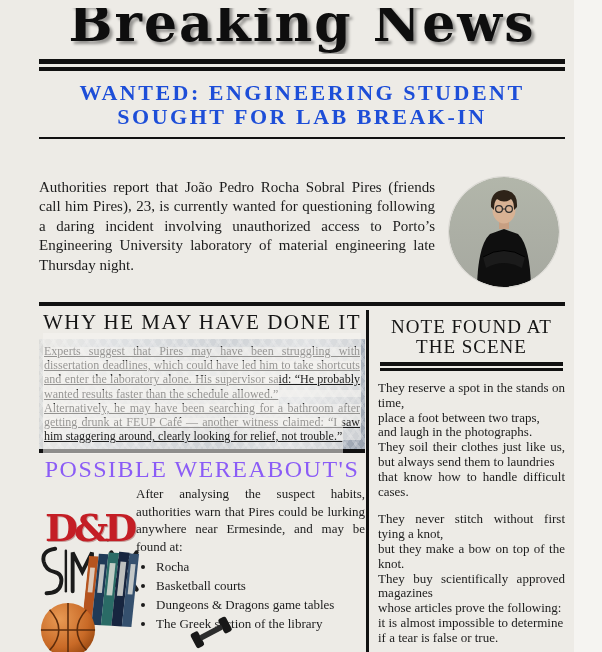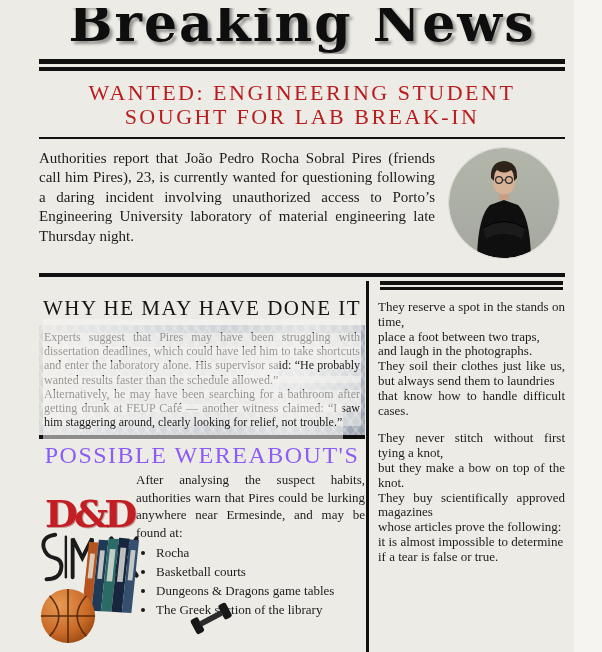--- a/index.html
+++ b/index.html
@@ -14,50 +14,50 @@
   
   .masthead{height:46px;overflow:hidden;text-align:center;margin-top:8px;}
   .masthead h1{
     margin:-16px 0 0;font-family:"DejaVu Serif", serif;font-weight:bold;
     font-size:52px;letter-spacing:2px;color:#0e0e0e;
     text-shadow:3px 3px 3px rgba(0,0,0,0.38);
     white-space:nowrap;
   }
   .rule-double{border-top:5px solid #111;border-bottom:4px solid #111;height:3px;margin-top:5px;}
   .headline{margin:10px 0 8px;text-align:center;font-size:22px;line-height:24px;
-    letter-spacing:2.5px;font-weight:400;color:#b91c1c;}
+    letter-spacing:2.5px;font-weight:700;color:#1d4ed8;}
   .rule-single{border-top:2px solid #111;}
 
   
-  .intro{padding:8px 0 8px;height:118px;overflow:hidden;}
+  .intro{padding:8px 0 8px;height:118px;overflow:hidden;margin-top:29px;}
   .portrait{float:right;width:110px;height:110px;border-radius:50%;overflow:hidden;
     margin:1px 6px 0 14px;box-shadow:0 0 0 1px rgba(0,0,0,0.08);}
   .intro p{margin:0;font-size:15px;line-height:19.4px;text-align:justify;padding-top:2px;}
 
   .rule-thick{border-top:4px solid #111;}
 
   
   .columns{display:flex;height:394px;overflow:hidden;margin-top:4px;}
   .col-left{width:326px;flex:none;}
   .v-divider{width:3px;background:#111;flex:none;margin-left:1px;}
   .col-right{flex:1;padding-left:9px;overflow:hidden;}
 
   
-  .why-head{margin:15px 0 4px;text-align:center;font-size:21px;letter-spacing:1.5px;
+  .why-head{margin:0 0 4px;text-align:center;font-size:21px;letter-spacing:1.5px;
     white-space:nowrap;font-weight:500;color:#151515;}
   .why-box{
     padding:5px 4px 6px;
     background:
       radial-gradient(ellipse at 68% 42%, rgba(255,255,255,0.45), transparent 48%),
       repeating-linear-gradient(55deg, rgba(255,255,255,0.22) 0 3px, transparent 3px 9px),
       repeating-linear-gradient(-55deg, rgba(255,255,255,0.18) 0 3px, transparent 3px 9px),
       linear-gradient(100deg,#dbdbd8 0%,#c3cad3 22%,#a0aab7 55%,#c6ccd4 78%,#97a0ad 100%);
   }
   .why-box p{margin:0;font-size:12px;line-height:14.2px;text-align:justify;}
-  .hl{background:rgba(245,244,241,0.55);box-decoration-break:clone;-webkit-box-decoration-break:clone;padding:11px 1px;}
+  .hl{background:rgba(245,244,241,0.55);box-decoration-break:clone;-webkit-box-decoration-break:clone;padding:11px 1px;text-decoration:underline;}
   .rule-thick.below-why{margin-top:0;}
 
   
   .wa-head{margin:3px 0 2px;text-align:center;font-size:24px;letter-spacing:1.5px;
     white-space:nowrap;font-weight:500;color:#8b5cf6;}
   .wa-body{position:relative;height:164px;}
   .wa-text{margin-left:97px;}
   .wa-text p{margin:0;font-size:13px;line-height:17.5px;text-align:justify;}
   .wa-text ul{margin:2px 0 0;padding-left:20px;list-style:disc;}
   .wa-text li{font-size:13px;line-height:19px;}
@@ -212,20 +212,22 @@
 
             </ul>
           </div>
         </div>
       </section>
     </div>
 
     <div class="v-divider"></div>
 
     <div class="col-right">
+      <h2 class="note-head">NOTE FOUND AT
+THE SCENE</h2>
       <div class="note-rule"></div>
       <p class="stanza">They reserve a spot in the stands on time,
 place a foot between two traps,
 and laugh in the photographs.
 They soil their clothes just like us, but always send them to laundries
 that know how to handle difficult cases.</p>
       <p class="stanza">They never stitch without first tying a knot,
 but they make a bow on top of the knot.
 They buy scientifically approved magazines
 whose articles prove the following:

